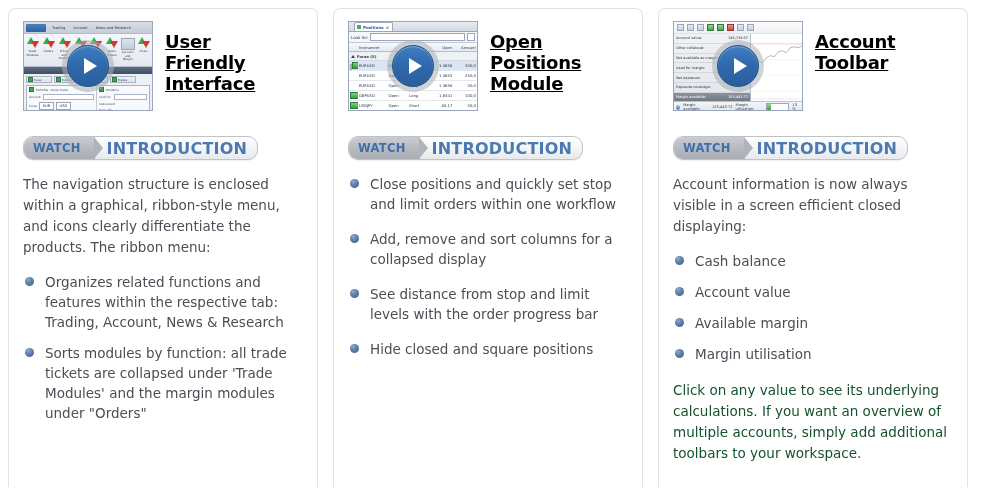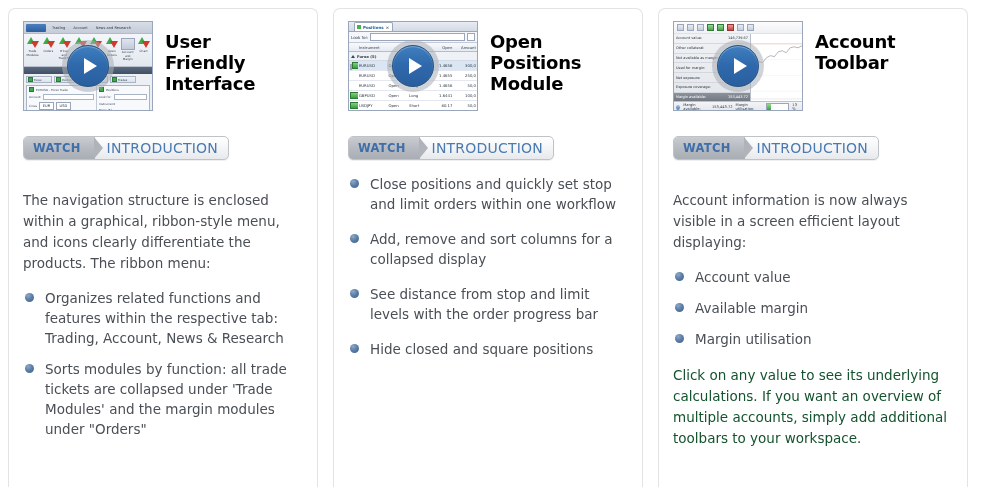--- a/index.html
+++ b/index.html
@@ -99,31 +99,32 @@
   .panel-title {
     margin-left: 12px;
     font-family: "DejaVu Sans", "Liberation Sans", sans-serif;
     font-weight: bold;
     font-size: 18px;
     line-height: 21px;
     color: #000000;
     letter-spacing: -0.2px;
     padding-top: 10px;
     white-space: pre-line;
+    text-decoration: underline;
   }
 
   
   .watch-btn {
     position: relative;
     display: inline-flex;
     align-items: stretch;
     height: 22px;
     margin-top: 15px;
     border: 1px solid #bfc2c6;
-    border-radius: 5px;
+    border-radius: 10px;
     background: linear-gradient(180deg,#ffffff 0%, #f3f4f6 55%, #e8e9ec 100%);
     overflow: hidden;
     box-shadow: 0 1px 1px rgba(0,0,0,0.07);
     cursor: pointer;
   }
   .watch-left {
     position: relative;
     display: flex;
     align-items: center;
     padding: 0 14px 0 9px;
@@ -141,29 +142,29 @@
     transform: translateY(-50%);
     width: 0; height: 0;
     border-left: 9px solid #b0b4ba;
     border-top: 11px solid transparent;
     border-bottom: 11px solid transparent;
   }
   .watch-right {
     display: flex;
     align-items: center;
     padding: 0 10px 0 12px;
-    font-size: 14px;
-    font-weight: normal;
+    font-size: 16px;
+    font-weight: bold;
     color: #4a7ab0;
     letter-spacing: 0.2px;
   }
 
   
   .intro {
-    margin-top: 30px;
+    margin-top: 14px;
     font-size: 13.5px;
     line-height: 21px;
     color: #4a4f56;
   }
 
   .bullets {
     list-style: none;
     margin: 14px 0 0 0;
     padding: 0;
   }
@@ -750,23 +751,24 @@
       </div>
       <div class="panel-title">Account
 Toolbar</div>
     </div>
 
     <div class="watch-btn">
       <div class="watch-left">WATCH</div>
       <div class="watch-right">INTRODUCTION</div>
     </div>
 
-    <div class="intro">Account information is now always visible in a screen efficient layout displaying:</div>
+    <div class="intro">Account information is now always visible in a screen efficient closed displaying:</div>
 
     <ul class="bullets">
+      <li>Cash balance</li>
       <li>Account value</li>
       <li>Available margin</li>
       <li>Margin utilisation</li>
     </ul>
 
     <div class="outro">Click on any value to see its underlying calculations. If you want an overview of multiple accounts, simply add additional toolbars to your workspace.</div>
   </div>
 
 </div>
 

